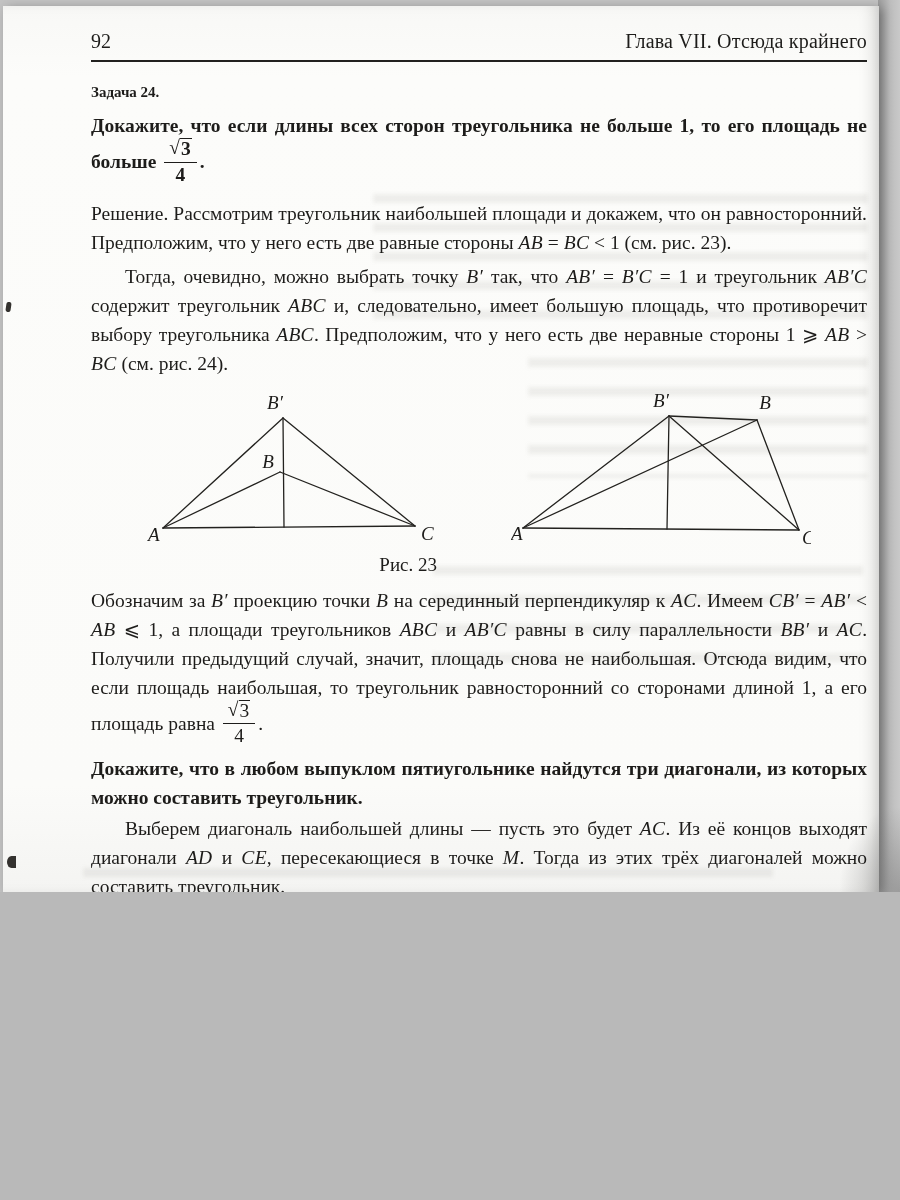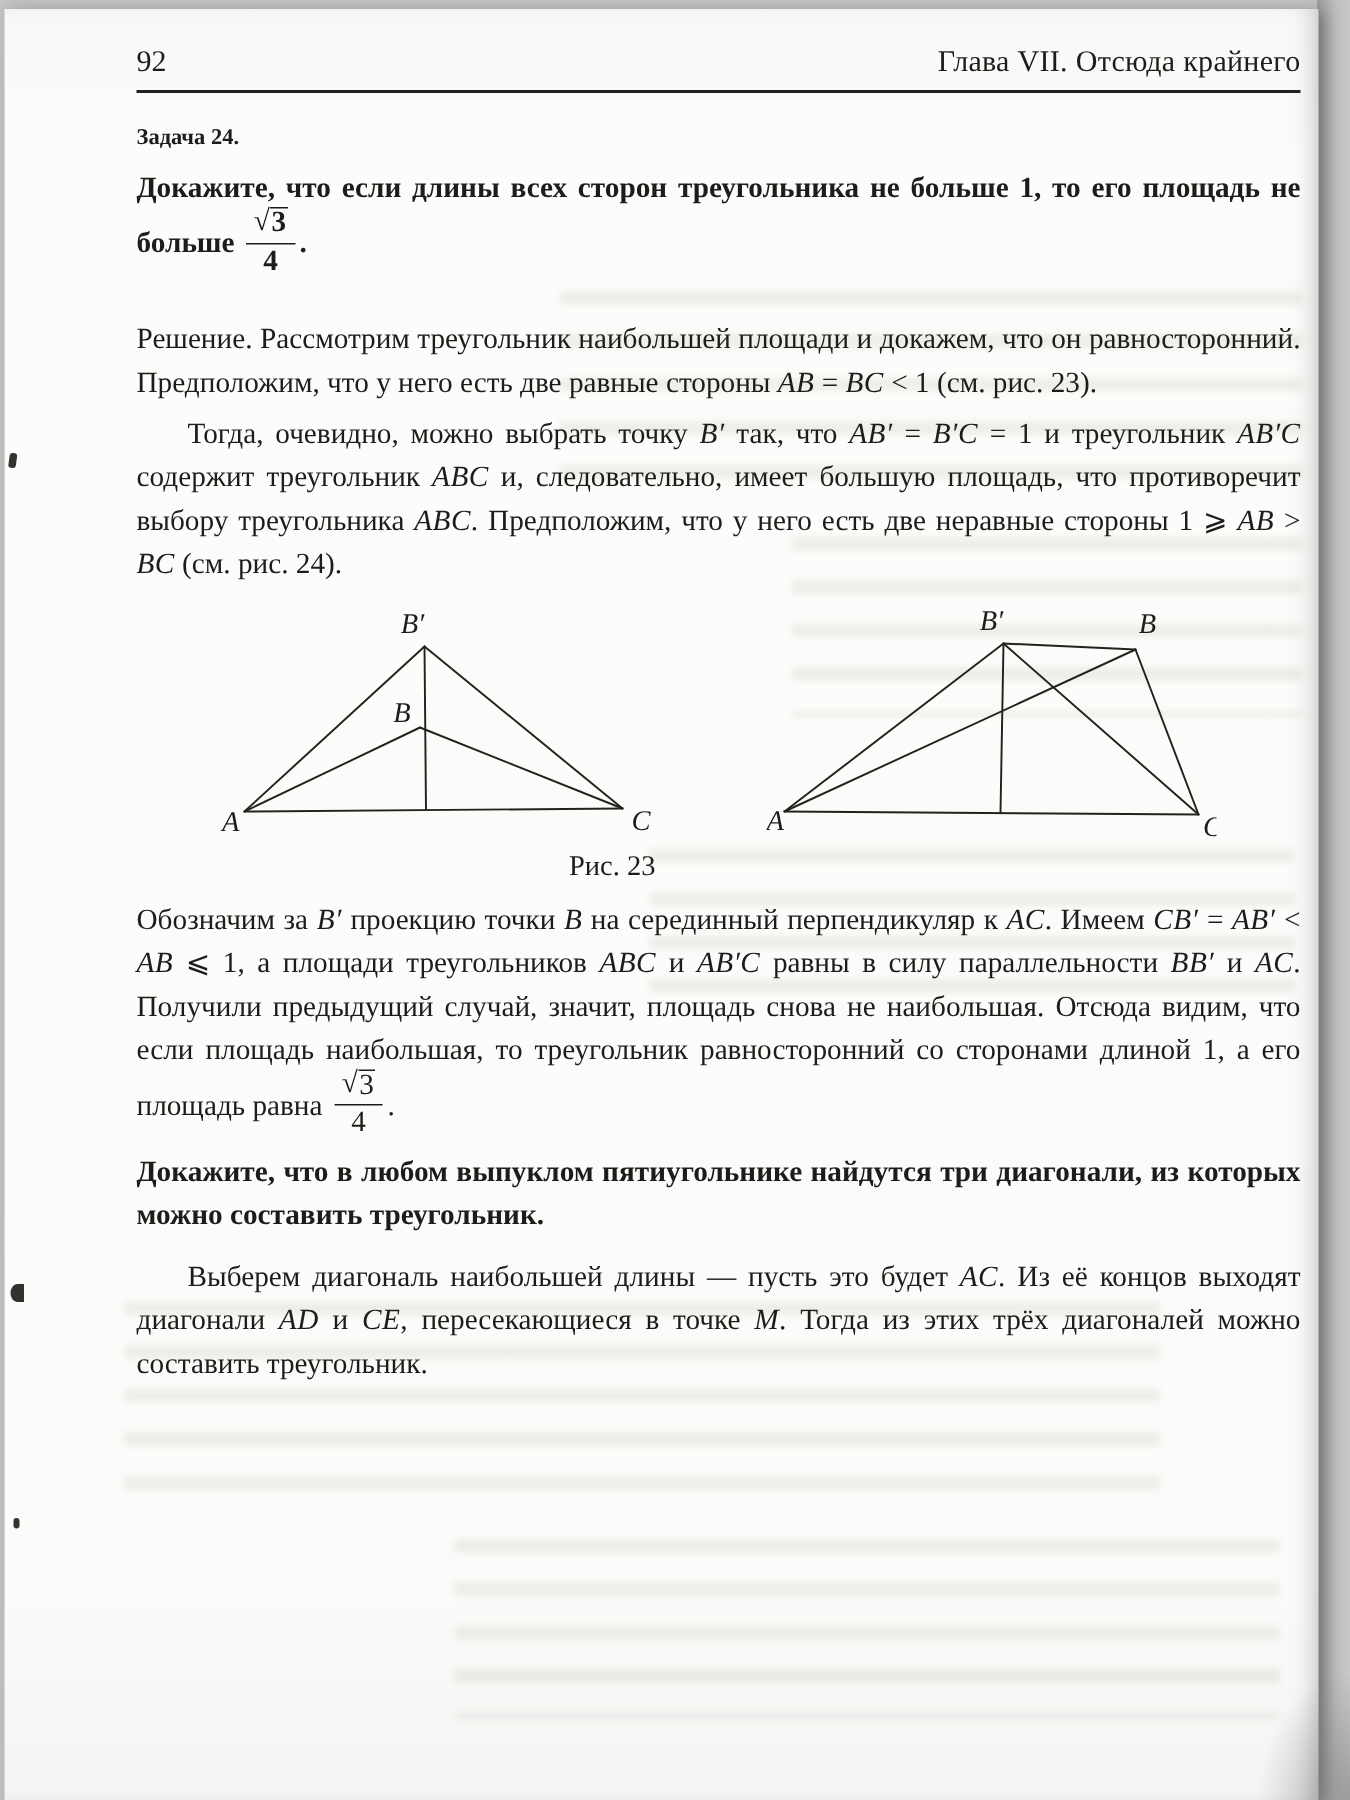--- a/index.html
+++ b/index.html
@@ -1,17 +1,17 @@
 <!DOCTYPE html>
 <html><head>
 <meta charset="utf-8">
 <style>
   html,body { margin:0; padding:0; background:#b9b9b9; }
   .scan {
-    position:relative; width:900px; height:1200px; overflow:hidden;
+    position:relative; width:900px; height:892px; overflow:hidden;
     background:#c3c3c3;
     font-family:"Liberation Serif", serif;
     color:#1d1c1a;
   }
   .edge-band {
     position:absolute; top:0; right:0; width:22px; height:100%;
     background:linear-gradient(90deg,#9c9c9c 0%, #bdbdbd 55%, #c9c9c9 100%);
   }
   .page {
     position:absolute; left:3px; top:6px; right:21px; bottom:0;
@@ -36,21 +36,21 @@
     display:flex; justify-content:space-between; align-items:baseline;
     font-size:20px;
   }
   .running-head .chapter { letter-spacing:0.2px; }
   .rule { height:0; border-bottom:2px solid #22211f; margin:7px 0 16px; }
 
   p { margin:0 0 5px; }
   .body { font-size:19.5px; line-height:29px; text-align:justify; }
   .indent { text-indent:34px; }
   .task-head { font-size:15px; line-height:29px; font-weight:700; margin:11px 0 4px; }
-  .statement { font-weight:700; margin-bottom:24px; }
+  .statement { font-weight:700; margin-bottom:11px; }
   .lead-italic { }
   .mvar { font-style:italic; letter-spacing:0.3px; }
 
   .frac {
     display:inline-block; vertical-align:middle; text-align:center;
     line-height:1.12; margin:0 3px; transform:translateY(-2px);
   }
   .frac .num { display:block; border-bottom:1.6px solid currentColor; padding:0 5px 2px; }
   .frac .den { display:block; padding-top:1px; }
   .rad { display:inline-block; transform:translateY(-1px); }
@@ -142,21 +142,21 @@
             <text x="291" y="150">C</text>
           </svg>
         </figure>
 
       </div>
 
       <p class="body"><span>Обозначим за <i class="mvar">B′</i> проекцию точки <i class="mvar">B</i> на серединный перпендикуляр к <i class="mvar">AC</i>. Имеем <i class="mvar">CB′</i> = <i class="mvar">AB′</i> &lt; <i class="mvar">AB</i> ⩽ 1, а площади треугольников <i class="mvar">ABC</i> и <i class="mvar">AB′C</i> равны в силу параллельности <i class="mvar">BB′</i> и <i class="mvar">AC</i>. Получили предыдущий случай, значит, площадь снова не наибольшая. Отсюда видим, что если площадь наибольшая, то треугольник равносторонний со сторонами длиной 1, а его площадь равна</span>
         <span class="frac"><span class="num"><span class="rad">√</span><span class="radicand">3</span></span><span class="den">4</span></span><span>.</span></p>
 
 
-      <p class="body statement" style="margin-bottom:12px;">Докажите, что в любом выпуклом пятиугольнике найдутся три диагонали, из которых можно составить треугольник.</p>
+      <p class="body statement" style="margin-bottom:2px;">Докажите, что в любом выпуклом пятиугольнике найдутся три диагонали, из которых можно составить треугольник.</p>
 
 
       <p class="body indent">Выберем диагональ наибольшей длины — пусть это будет <i class="mvar">AC</i>. Из её концов выходят диагонали <i class="mvar">AD</i> и <i class="mvar">CE</i>, пересекающиеся в точке <i class="mvar">M</i>. Тогда из этих трёх диагоналей можно составить треугольник.</p>
 
     </div>
   </div>
 
   <div class="corner-shade"></div>
 </div>
 

